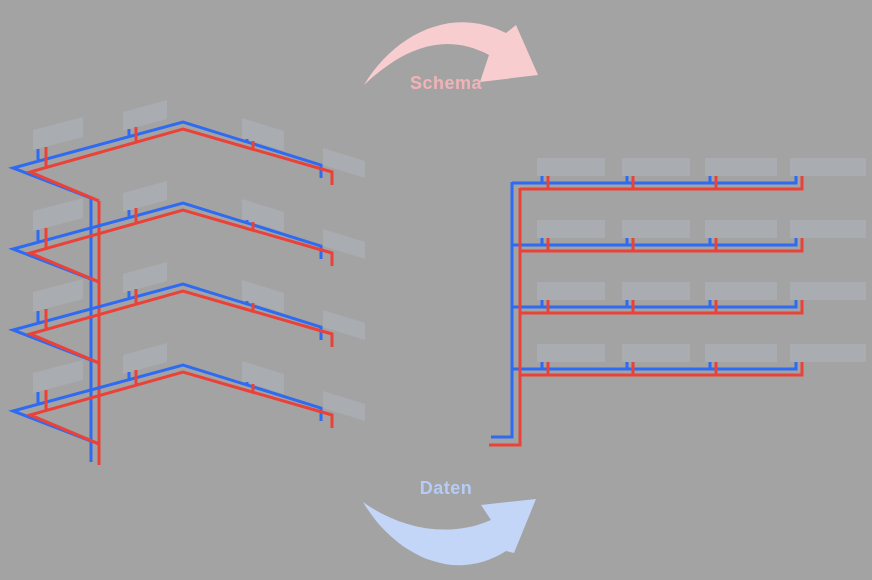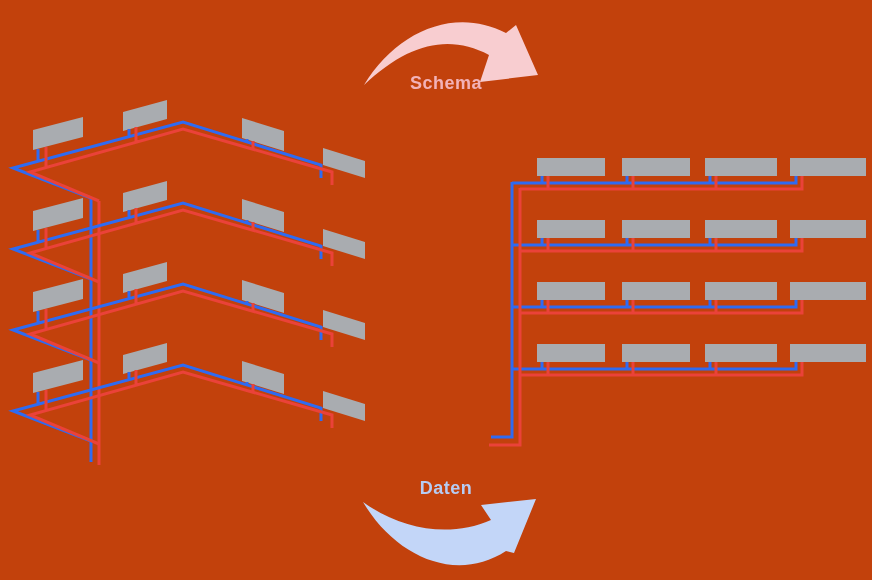--- a/index.html
+++ b/index.html
@@ -1,17 +1,17 @@
 <!DOCTYPE html>
 <html><head>
 <meta charset="utf-8">
 <style>
   html, body { margin: 0; padding: 0; background: #ffffff; }
   body { width: 872px; height: 580px; font-family: "Liberation Sans", sans-serif; }
-  .canvas { position: relative; width: 872px; height: 580px; background: #c2410c; overflow: hidden; }
+  .canvas { position: relative; width: 872px; height: 580px; background: #a3a3a3; overflow: hidden; }
   svg { display: block; }
   .pipe { fill: none; stroke-width: 3px; stroke-linecap: butt; stroke-linejoin: miter; }
   .arrow-label {
     font-family: "Liberation Sans", sans-serif;
     font-weight: bold;
     font-size: 18px;
     letter-spacing: 0.5px;
     text-anchor: middle;
   }
 </style>

